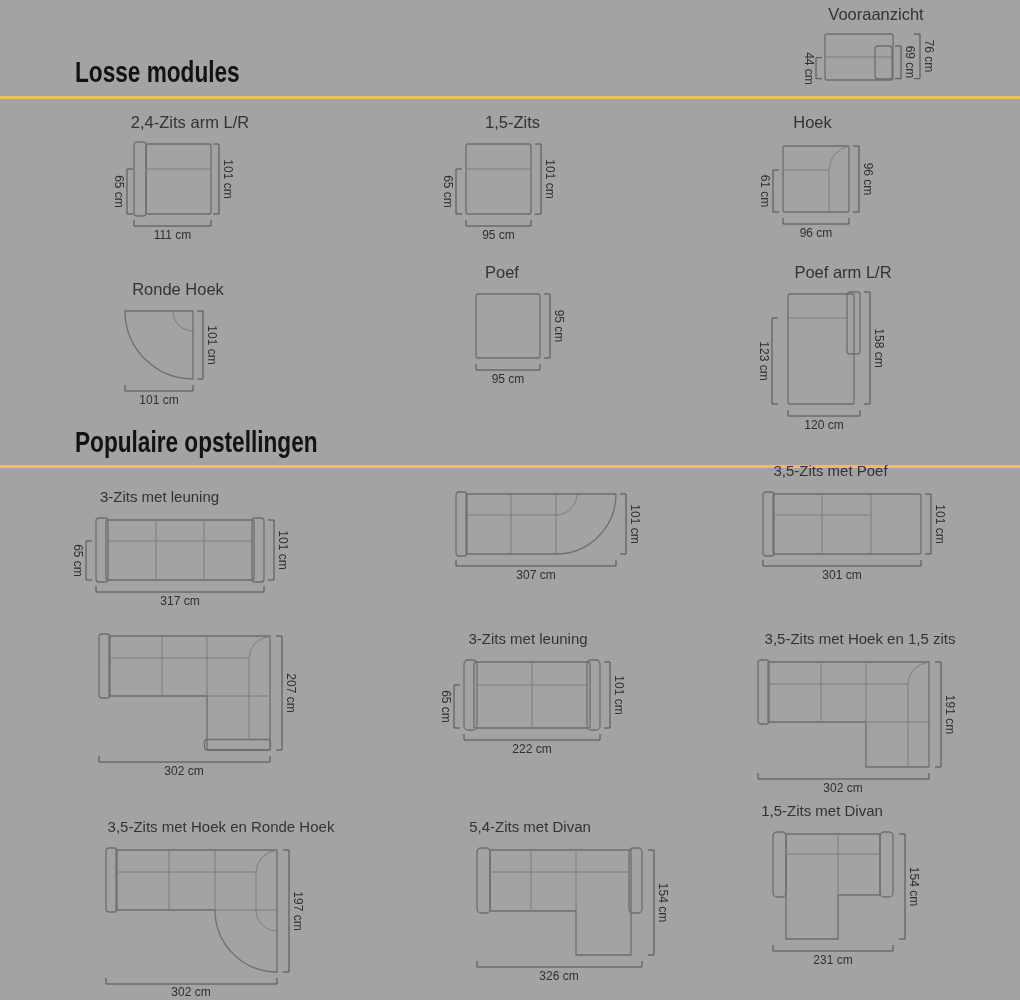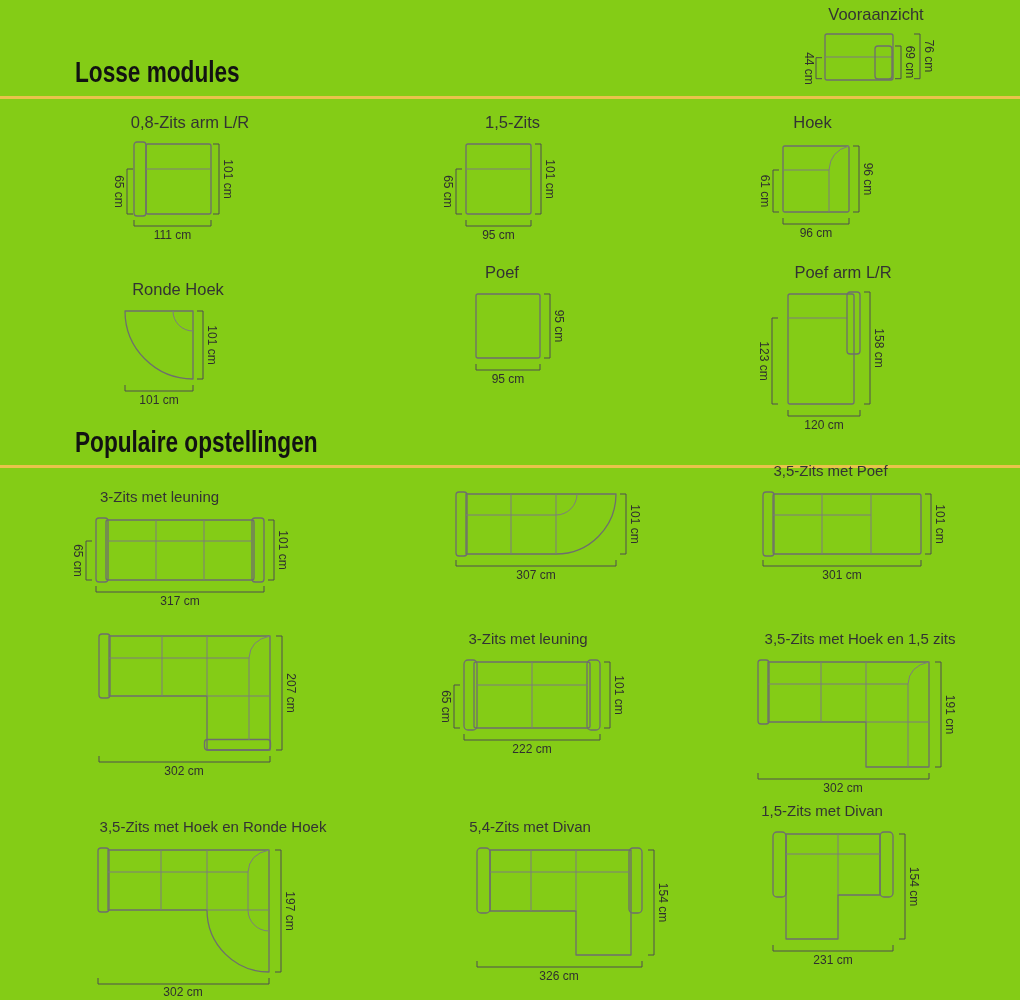--- a/index.html
+++ b/index.html
@@ -1,16 +1,16 @@
 <!DOCTYPE html>
 <html><head>
 <meta charset="utf-8">
 <style>
   html,body{margin:0;padding:0;background:#fff;}
-  #stage{position:relative;width:1020px;height:1000px;background:#84cc16;overflow:hidden;
+  #stage{position:relative;width:1020px;height:1000px;background:#a3a3a3;overflow:hidden;
          font-family:"Liberation Sans",sans-serif;color:#2e2e2e;}
   .heading{position:absolute;font-weight:800;font-size:29px;color:#121212;
            transform:scaleX(0.78);transform-origin:0 50%;white-space:nowrap;letter-spacing:0;}
   .rule{position:absolute;left:0;width:1020px;height:3px;background:#E9C34B;}
   .block{position:absolute;}
   .dtitle{font-size:16.5px;color:#333;text-align:center;line-height:20px;margin-bottom:6px;white-space:nowrap;}
   .ctitle{font-size:15px;color:#333;text-align:center;line-height:22px;margin-bottom:4px;white-space:nowrap;}
   svg{display:block;margin:0 auto;overflow:visible;}
   .ol{fill:none;stroke:#6e6e6e;stroke-width:1.3;stroke-linejoin:round;}
   .il{fill:none;stroke:#7d7d7d;stroke-width:1;}
@@ -38,21 +38,21 @@
         <path class="dm" d="M131,4 L137,4 L137,48.7 L131,48.7"></path>
         <text class="lb" x="146" y="26" text-anchor="middle" dominant-baseline="central" transform="rotate(90,146,26)">76 cm</text>
       </g>
     </svg>
   </div>
 
   <div class="heading" style="left:75px;top:56px;">Losse modules</div>
   <div class="rule" style="top:96px;"></div>
 
   <div class="block" style="left:80px;top:112px;width:220px;">
-    <div class="dtitle">0,8-Zits arm L/R</div>
+    <div class="dtitle">2,4-Zits arm L/R</div>
     <svg width="150" height="105">
       <g>
         <rect class="ol" x="31" y="6" width="65" height="70" rx="2"></rect>
         <rect class="ol" x="19" y="4" width="12" height="74" rx="3"></rect>
         <path class="il" d="M31,31 H96"></path>
       </g>
       <g>
         <path class="dm" d="M18,31 L12,31 L12,76 L18,76"></path>
         <text class="lb" x="4" y="53.5" text-anchor="middle" dominant-baseline="central" transform="rotate(90,4,53.5)">65 cm</text>
         <path class="dm" d="M98,6 L104,6 L104,76 L98,76"></path>
@@ -252,21 +252,21 @@
       </g>
       <g>
         <path class="dm" d="M197,8 L203,8 L203,113 L197,113"></path>
         <text class="lb" x="212" y="60.5" text-anchor="middle" dominant-baseline="central" transform="rotate(90,212,60.5)">191 cm</text>
         <path class="dm" d="M20,119 L20,125 L191,125 L191,119"></path>
         <text class="lb" x="105" y="138" text-anchor="middle">302 cm</text>
       </g>
     </svg>
   </div>
 
-  <div class="block" style="left:48px;top:816px;width:330px;">
+  <div class="block" style="left:56px;top:816px;width:330px;">
     <div class="ctitle">3,5-Zits met Hoek en Ronde Hoek</div>
     <svg width="270" height="158">
       <g>
         <path class="ol" d="M30,8 H191 V130 A62,62 0 0 1 129,68 H30 Z"></path>
         <rect class="ol" x="20" y="6" width="11" height="64" rx="3"></rect>
         <path class="il" d="M83,8 V68 M129,8 V68 M30,30 H170 M170,30 Q171,12 191,8 M170,30 V68 M170,68 A21,21 0 0 0 191,89 M129,68 H191"></path>
       </g>
       <g>
         <path class="dm" d="M197,8 L203,8 L203,130 L197,130"></path>
         <text class="lb" x="212" y="69" text-anchor="middle" dominant-baseline="central" transform="rotate(90,212,69)">197 cm</text>

